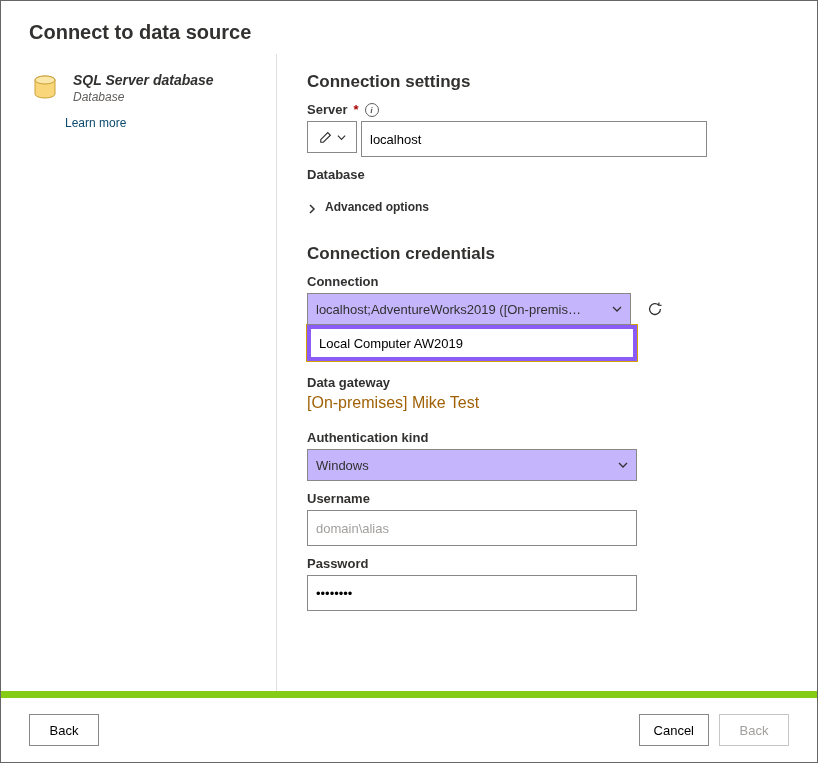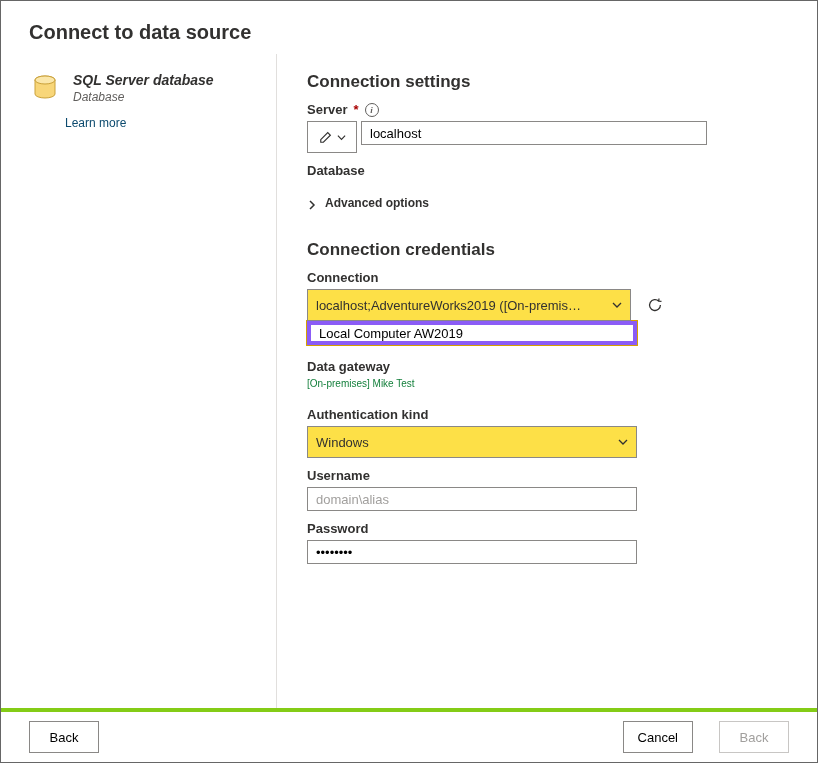--- a/index.html
+++ b/index.html
@@ -109,38 +109,38 @@
     height: 32px;
     border: 1px solid #8a8886;
     background: #fff;
     display: flex;
     align-items: center;
     justify-content: center;
     gap: 4px;
     cursor: pointer;
   }
   .text-input {
-    height: 24px;
+    height: 36px;
     border: 1px solid #8a8886;
     padding: 0 8px;
     font-size: 13px;
     font-family: inherit;
     flex: 1;
     background: #fff;
   }
   .text-input::placeholder { color: #a19f9d; }
   .input-highlight {
     border: 4px solid #8b5cf6;
     box-shadow: 0 0 0 1px #d6a100;
   }
   .select-box {
     position: relative;
     height: 32px;
     border: 1px solid #8a8886;
-    background: #fde047;
+    background: #c4b5fd;
     display: flex;
     align-items: center;
     padding: 0 30px 0 8px;
     cursor: pointer;
     overflow: hidden;
     white-space: nowrap;
     text-overflow: ellipsis;
   }
   .select-box .chev {
     position: absolute;
@@ -167,33 +167,33 @@
   .adv-options {
     margin-top: 18px;
     display: flex;
     align-items: flex-end;
     gap: 8px;
     cursor: pointer;
     font-size: 12px;
     font-weight: 600;
   }
   .static-text {
-    font-size: 10px;
-    color: #15803d;
+    font-size: 16px;
+    color: #a16207;
     margin-top: 4px;
   }
   .field-block { max-width: 330px; }
   .footer {
-    border-top: 4px solid #84cc16;
-    padding: 9px 28px;
+    border-top: 7px solid #84cc16;
+    padding: 16px 28px;
     display: flex;
     align-items: center;
     justify-content: space-between;
   }
-  .footer-right { display: flex; gap: 26px; align-items: center; }
+  .footer-right { display: flex; gap: 10px; align-items: center; }
   .btn {
     min-width: 70px;
     height: 32px;
     border: 1px solid #8a8886;
     background: #fff;
     font-size: 13px;
     font-family: inherit;
     padding: 0 14px;
     cursor: pointer;
   }

